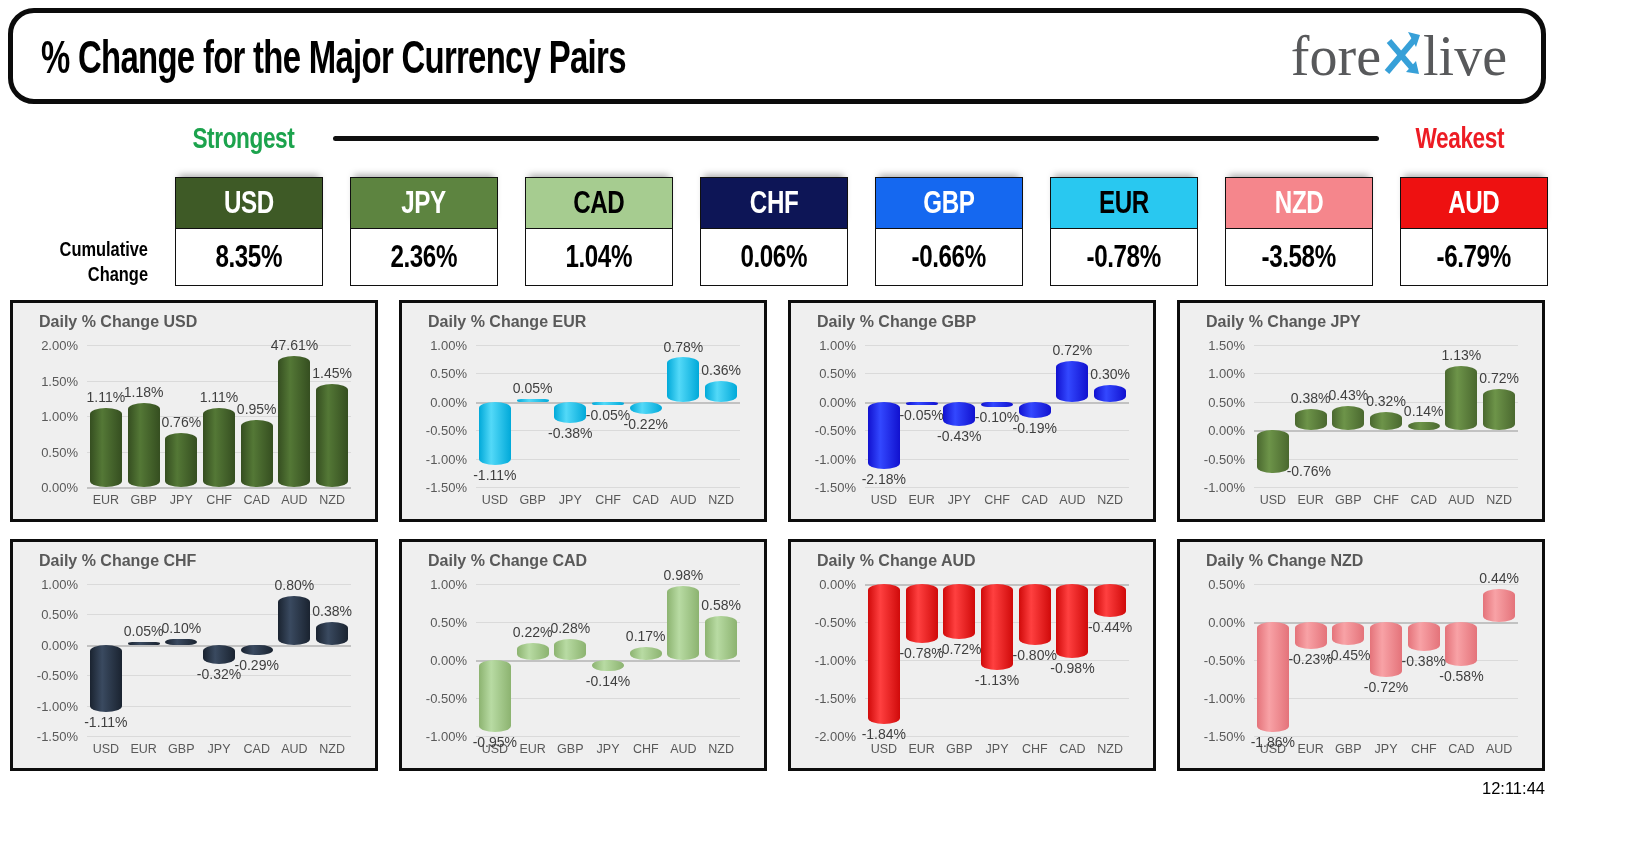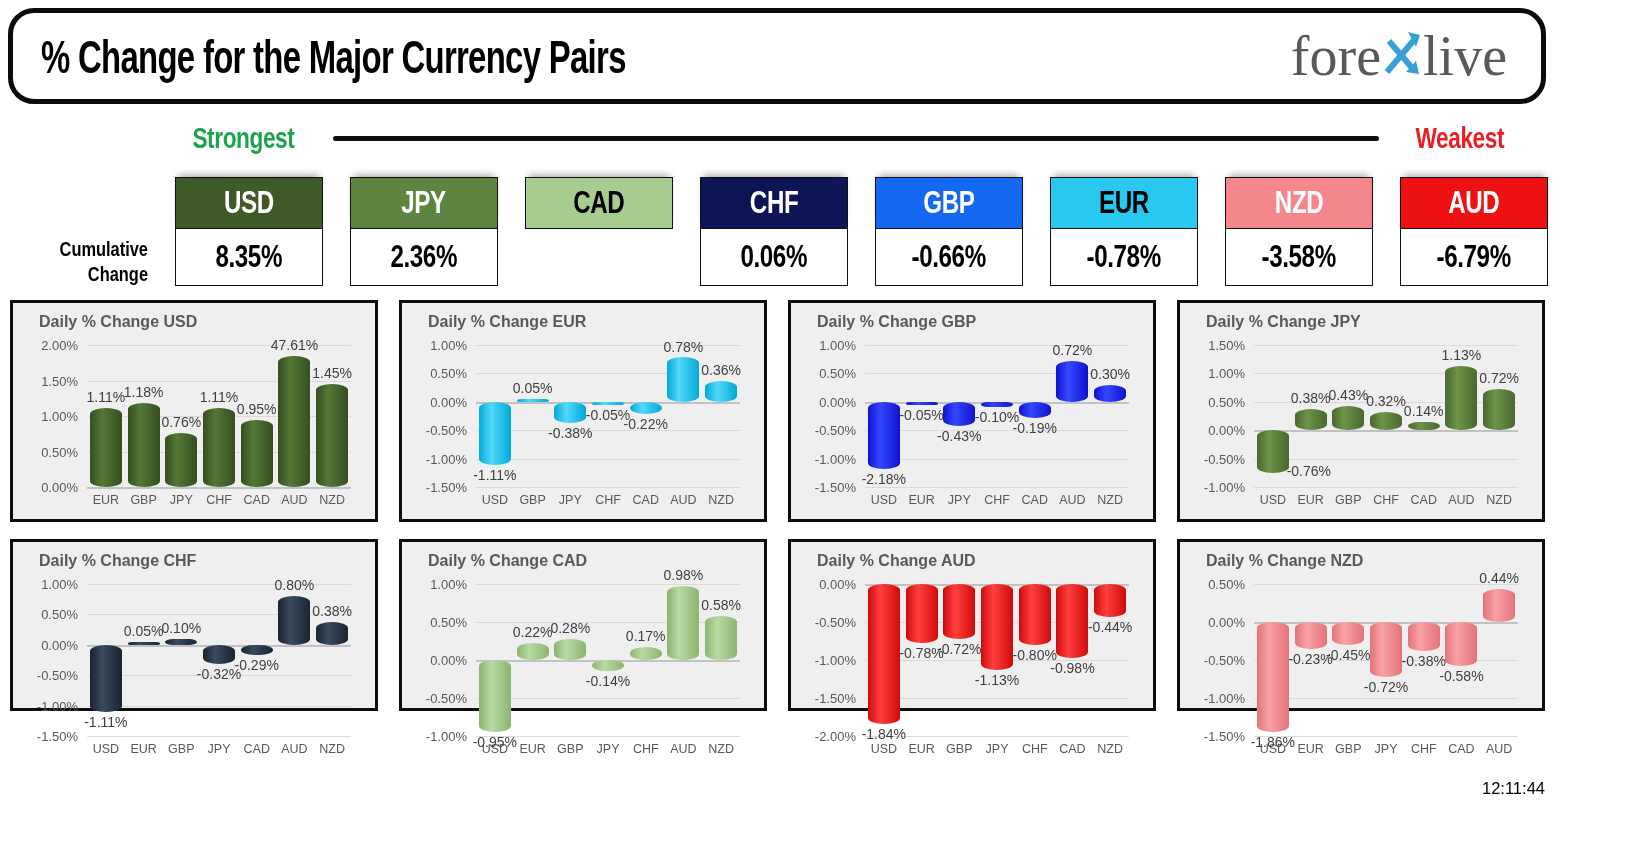--- a/index.html
+++ b/index.html
@@ -40,21 +40,21 @@
     display:flex; align-items:center; justify-content:center; font-size:31px; color:#000;
   }
 
   
   .charts-grid {
     position:absolute; top:300px; left:10px;
     display:grid; grid-template-columns:repeat(4,368px); column-gap:21px; row-gap:17px;
   }
   .chart-panel { border:3px solid #0d0d0d; background:#efefef; padding:8px 10px 4px 10px; }
   .chart-panel.r1 { height:222px; }
-  .chart-panel.r2 { height:172px; }
+  .chart-panel.r2 { height:232px; }
   .chart-title { color:#595959; font-weight:bold; font-size:16px; margin:2px 0 0 16px; }
   .plot { position:relative; margin:14px 14px 0 64px; }
   .chart-panel.r1 .plot { height:142px; }
   .chart-panel.r2 .plot { height:152px; }
   .gridline { position:absolute; left:0; right:0; height:1px; background:#dadada; }
   .gridline.zero { background:#c2c2c2; height:2px; }
   .tick-label { position:absolute; right:calc(100% + 9px); transform:translateY(-50%); font-size:13px; color:#595959; white-space:nowrap; }
   .bar { position:absolute; width:32px; border-radius:16px/6px; }
   .bar-label { position:absolute; transform:translateX(-50%); font-size:14px; color:#3f3f3f; white-space:nowrap; z-index:3; }
   .xlabels { display:flex; margin:6px 14px 0 64px; }
@@ -107,20 +107,23 @@
       <div class="cur-head" style="background: rgb(93, 132, 64); color: rgb(255, 255, 255);">
         <span class="cond">JPY</span>
       </div>
       <div class="cur-val">
         <span class="cond">2.36%</span>
       </div>
     </div>
     <div class="cur-box">
       <div class="cur-head" style="background: rgb(166, 204, 144); color: rgb(0, 0, 0);">
         <span class="cond">CAD</span>
+      </div>
+      <div class="cur-val">
+        <span class="cond">1.04%</span>
       </div>
     </div>
     <div class="cur-box">
       <div class="cur-head" style="background: rgb(13, 21, 86); color: rgb(255, 255, 255);">
         <span class="cond">CHF</span>
       </div>
       <div class="cur-val">
         <span class="cond">0.06%</span>
       </div>
     </div>

